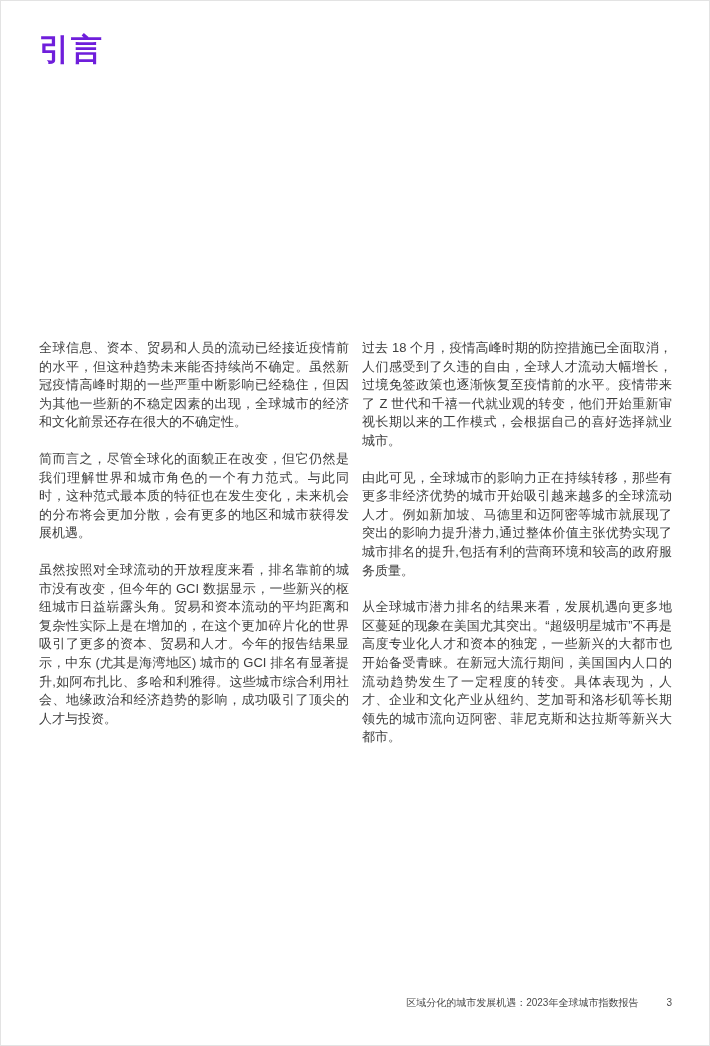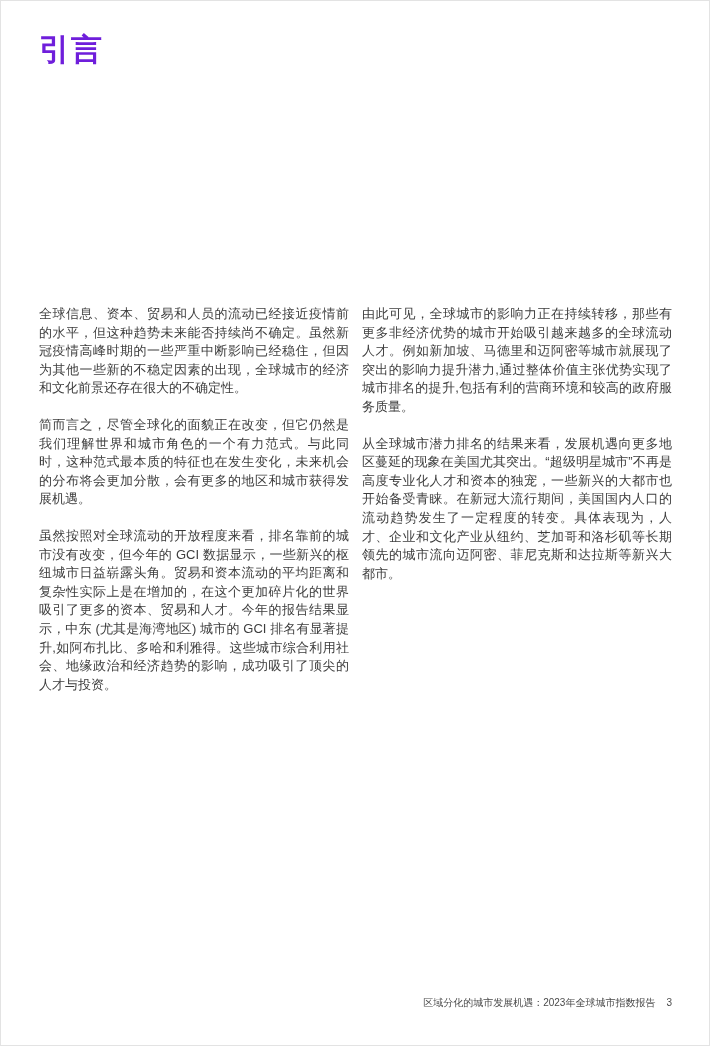--- a/index.html
+++ b/index.html
@@ -33,55 +33,57 @@
     position: absolute;
     left: 38px;
     top: 304px;
     width: 633px;
     display: flex;
     gap: 13px;
   }
   .col {
     flex: 1 1 0;
     min-width: 0;
+    margin-top: 34px;
   }
   .col p {
     margin: 0 0 18px 0;
     font-size: 13px;
     line-height: 18.6px;
     color: var(--body-text, #3d3d3d);
     text-align: justify;
     text-justify: inter-ideograph;
   }
   .footer {
     position: absolute;
     right: 37px;
     top: 995px;
     display: flex;
     align-items: flex-start;
-    gap: 11px;
+    gap: 28px;
     font-size: 10px;
     line-height: 13px;
     color: var(--footer-text, #4a4a4a);
   }
 </style>
 </head>
 <body>
 
 <div class="page">
 
   <h1 class="page-title">引言</h1>
 
   <div class="columns">
     <div class="col">
       <p>全球信息、资本、贸易和人员的流动已经接近疫情前的水平，但这种趋势未来能否持续尚不确定。虽然新冠疫情高峰时期的一些严重中断影响已经稳住，但因为其他一些新的不稳定因素的出现，全球城市的经济和文化前景还存在很大的不确定性。</p>
       <p>简而言之，尽管全球化的面貌正在改变，但它仍然是我们理解世界和城市角色的一个有力范式。与此同时，这种范式最本质的特征也在发生变化，未来机会的分布将会更加分散，会有更多的地区和城市获得发展机遇。</p>
       <p>虽然按照对全球流动的开放程度来看，排名靠前的城市没有改变，但今年的 GCI 数据显示，一些新兴的枢纽城市日益崭露头角。贸易和资本流动的平均距离和复杂性实际上是在增加的，在这个更加碎片化的世界吸引了更多的资本、贸易和人才。今年的报告结果显示，中东 (尤其是海湾地区) 城市的 GCI 排名有显著提升,如阿布扎比、多哈和利雅得。这些城市综合利用社会、地缘政治和经济趋势的影响，成功吸引了顶尖的人才与投资。</p>
     </div>
     <div class="col">
+      <p>过去 18 个月，疫情高峰时期的防控措施已全面取消，人们感受到了久违的自由，全球人才流动大幅增长，过境免签政策也逐渐恢复至疫情前的水平。疫情带来了 Z 世代和千禧一代就业观的转变，他们开始重新审视长期以来的工作模式，会根据自己的喜好选择就业城市。</p>
       <p>由此可见，全球城市的影响力正在持续转移，那些有更多非经济优势的城市开始吸引越来越多的全球流动人才。例如新加坡、马德里和迈阿密等城市就展现了突出的影响力提升潜力,通过整体价值主张优势实现了城市排名的提升,包括有利的营商环境和较高的政府服务质量。</p>
       <p>从全球城市潜力排名的结果来看，发展机遇向更多地区蔓延的现象在美国尤其突出。“超级明星城市”不再是高度专业化人才和资本的独宠，一些新兴的大都市也开始备受青睐。在新冠大流行期间，美国国内人口的流动趋势发生了一定程度的转变。具体表现为，人才、企业和文化产业从纽约、芝加哥和洛杉矶等长期领先的城市流向迈阿密、菲尼克斯和达拉斯等新兴大都市。</p>
     </div>
   </div>
 
   <div class="footer">
     <span>区域分化的城市发展机遇：2023年全球城市指数报告</span>
     <span>3</span>
   </div>
 

